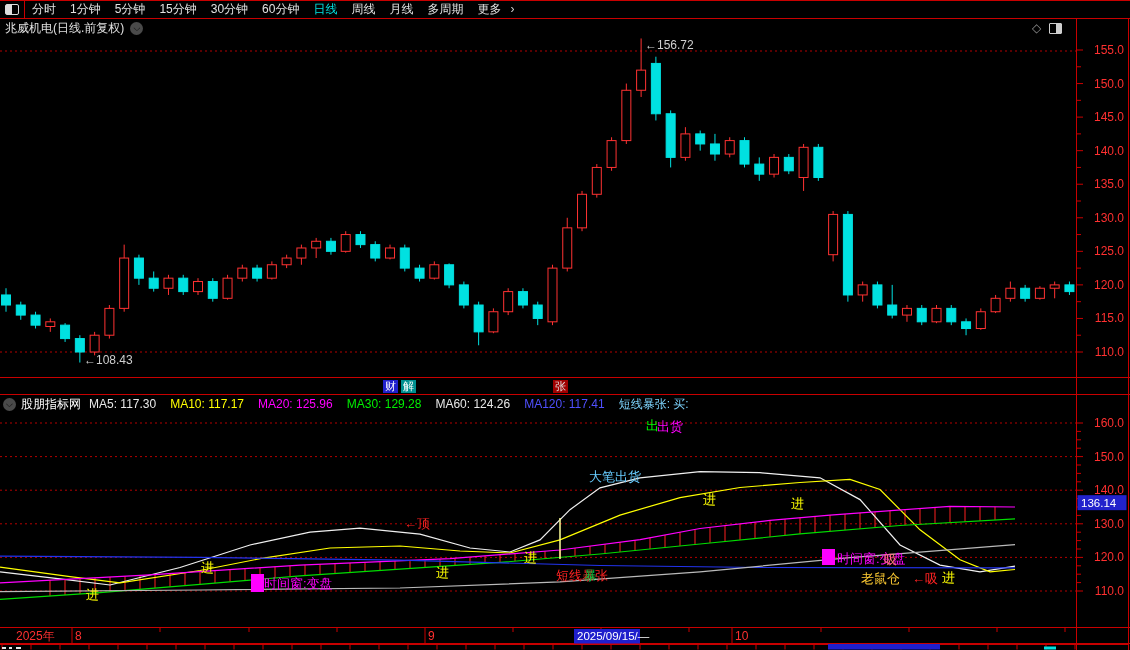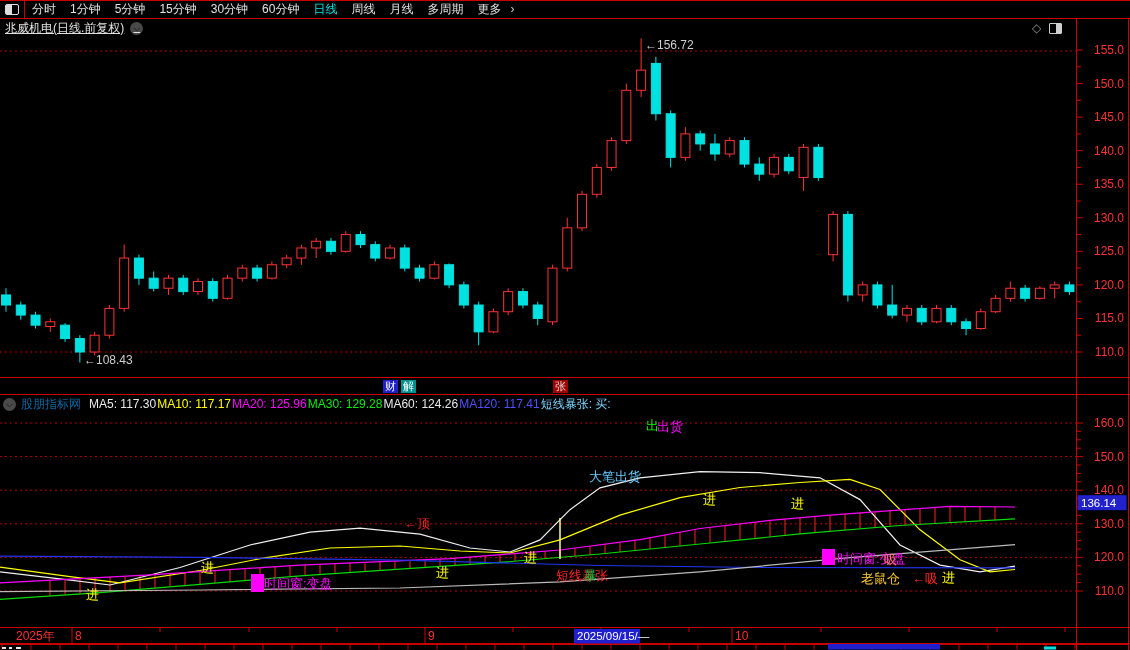--- a/index.html
+++ b/index.html
@@ -14,35 +14,35 @@
   .win-icon{display:inline-block;width:12px;height:9px;border:1px solid #ddd;border-radius:2px;position:relative;}
   .win-icon::before{content:"";position:absolute;left:0;top:0;bottom:0;width:6px;background:#ddd;}
   .tb-item{margin:0 7px;cursor:default;white-space:nowrap;}
   .tb-item.active{color:#00e1e1;}
   .tb-arrow{color:#cccccc;margin-left:2px;}
   .tb-right{display:flex;align-items:center;padding-right:3px;}
   .tb-btn{border:1px solid #c80000;border-radius:2px;padding:0 5px;margin-left:4px;height:14px;
     line-height:14px;color:#eee;white-space:nowrap;}
   
   .title-bar{position:absolute;left:0;top:19px;width:1076px;height:18px;display:flex;
-    align-items:center;color:#e0e0e0;font-size:12px;padding-left:5px;box-sizing:border-box;text-decoration:underline;}
+    align-items:center;color:#e0e0e0;font-size:12px;padding-left:5px;box-sizing:border-box;}
   .chev-circle{display:inline-flex;width:13px;height:13px;border-radius:50%;background:#4a4a4a;
     color:#111;align-items:center;justify-content:center;font-size:9px;margin-left:6px;line-height:1;}
   .title-icons{position:absolute;left:1032px;top:20px;display:flex;gap:8px;align-items:center;height:16px;}
   .diamond-icon{color:#909090;font-size:12px;line-height:1;}
   .panel-icon{display:inline-block;width:11px;height:9px;border:1px solid #cfcfcf;border-radius:1px;position:relative;}
   .panel-icon::before{content:"";position:absolute;right:0;top:0;bottom:0;width:5px;background:#cfcfcf;}
   
   .badge-strip{position:absolute;left:0;top:377px;width:1130px;height:18px;box-sizing:border-box;
     border-top:1px solid #c80000;border-bottom:1px solid #c80000;}
   .badge{position:absolute;top:2px;font-size:11px;line-height:13px;padding:0 2px;}
   .ind-header{position:absolute;left:0;top:396px;width:1076px;height:16px;display:flex;
     align-items:center;font-size:12px;color:#d8d8d8;padding-left:3px;box-sizing:border-box;white-space:nowrap;}
-  .ind-header .src{margin:0 8px 0 5px;color:#0369a1;text-align:center;}
-  .ma-item{margin-right:1px;}
+  .ind-header .src{margin:0 8px 0 5px;color:#ffffff;text-align:center;}
+  .ma-item{margin-right:14px;}
   svg{position:absolute;display:block;}
   .watermark{position:absolute;right:16px;bottom:1px;text-align:right;color:#fafafa;z-index:20;
     font-weight:bold;line-height:20px;}
   .wm1{font-size:19px;}
   .wm2{font-size:18px;}
 </style>
 </head>
 <body>
 <div id="stage">
 

